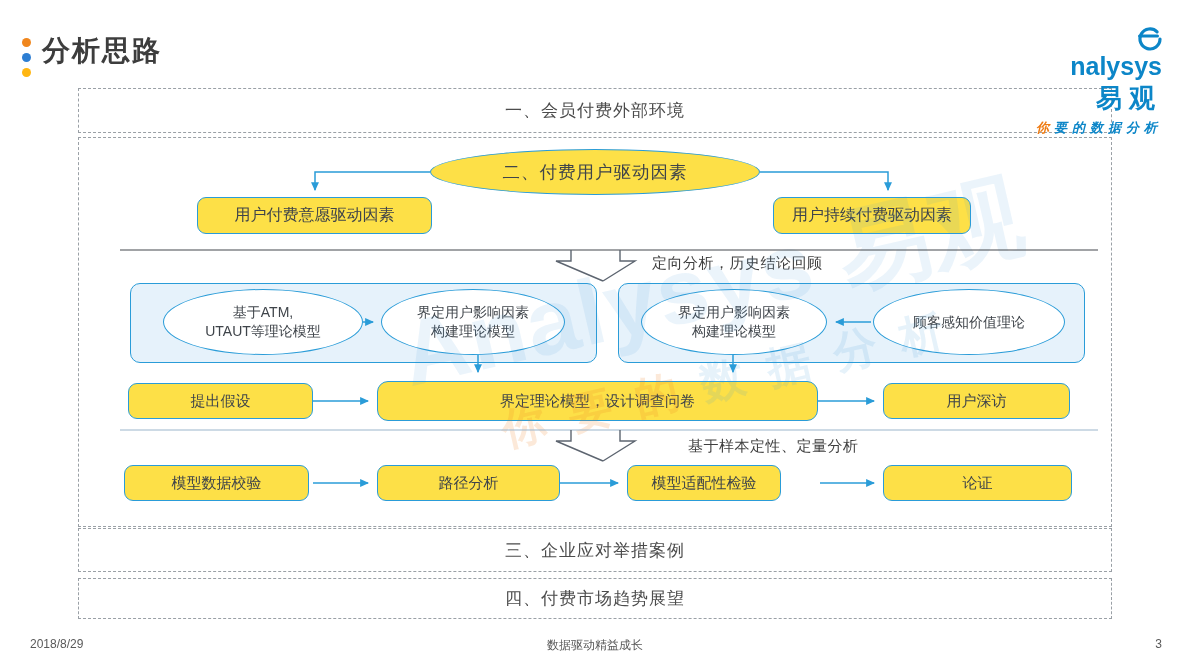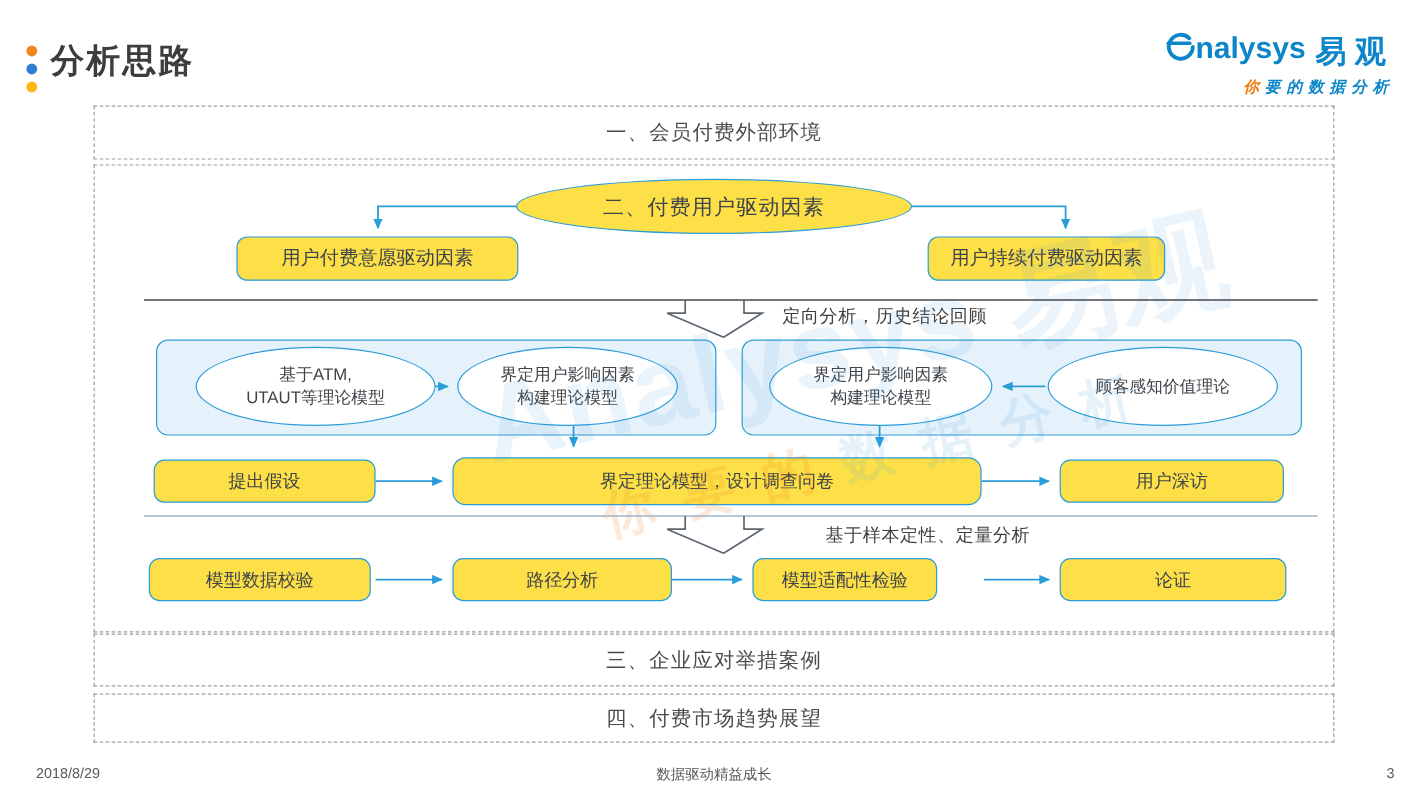--- a/index.html
+++ b/index.html
@@ -6,21 +6,21 @@
   .page{position:relative;width:1190px;height:669px;background:#fff;overflow:hidden;
         font-family:"Liberation Sans","DejaVu Sans",sans-serif;}
 
   
   .dots{position:absolute;left:22px;top:38px;z-index:2;}
   .dot{width:9px;height:9px;border-radius:50%;margin-bottom:6px;}
   .dot-o{background:#f0861d;} .dot-b{background:#2d7ed3;} .dot-y{background:#ffb612;}
   .title{position:absolute;left:42px;top:32px;font-size:28px;font-weight:bold;color:#3d3d3d;
          letter-spacing:2px;z-index:2;}
   .logo{position:absolute;right:28px;top:26px;text-align:right;z-index:2;}
-  .logo-row{display:flex;align-items:flex-start;justify-content:flex-end;}
+  .logo-row{display:flex;align-items:flex-end;justify-content:flex-end;flex-direction:column;}
   .logo-en{font-size:25px;font-weight:bold;color:#0c86c8;}
   .logo-cn{font-size:26px;font-weight:bold;color:#0c86c8;letter-spacing:7px;margin-left:8px;}
   .logo-tag{font-size:13px;font-style:italic;font-weight:bold;letter-spacing:5px;
             color:#0c86c8;margin-top:3px;}
   .logo-tag .first{color:#ef7b12;}
 
   
   .sec{position:absolute;left:78px;width:1034px;border:1px dashed #9aa0a6;box-sizing:border-box;
        display:flex;align-items:center;justify-content:center;font-size:17px;color:#4c4c4c;
        letter-spacing:1px;z-index:1;}

